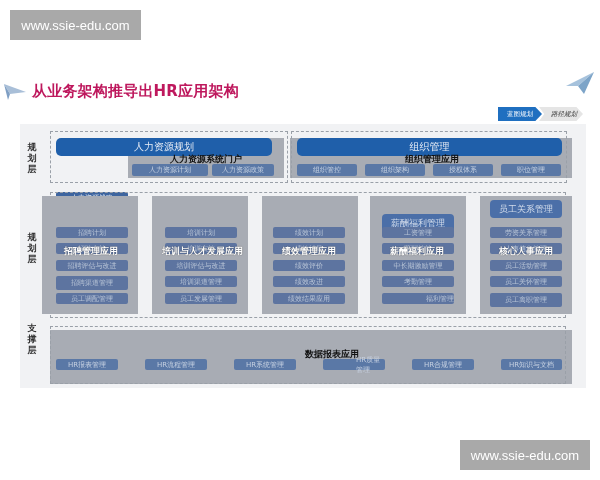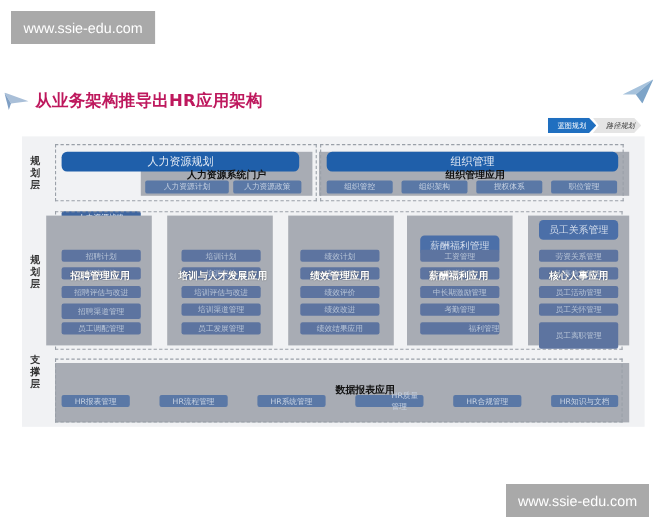--- a/index.html
+++ b/index.html
@@ -130,21 +130,21 @@
   <div class="item" style="left:362px; top:152px; width:72px; height:11px;">考勤管理</div>
   <div class="item" style="left:362px; top:169px; width:72px; height:11px;padding-left:44px;">福利管理</div>
   <div class="overlay-light" style="left:370px; top:121px;">薪酬福利应用</div>
 
   <div class="gray" style="left:460px; top:72px; width:92px; height:118px;"></div>
   <div class="head" style="left:470px; top:76px; width:72px; height:18px;">员工关系管理</div>
   <div class="item" style="left:470px; top:103px; width:72px; height:11px;">劳资关系管理</div>
   <div class="item" style="left:470px; top:119px; width:72px; height:11px;">人事信息管理</div>
   <div class="item" style="left:470px; top:136px; width:72px; height:11px;">员工活动管理</div>
   <div class="item" style="left:470px; top:152px; width:72px; height:11px;">员工关怀管理</div>
-  <div class="item" style="left:470px; top:169px; width:72px; height:24px;">员工离职管理</div>
+  <div class="item" style="left:470px; top:169px; width:72px; height:14px;">员工离职管理</div>
   <div class="overlay-light" style="left:479px; top:121px;">核心人事应用</div>
 
   <div class="gray" style="left:30px; top:206px; width:522px; height:54px;"></div>
   <div class="dash" style="left:30px; top:202px; width:516px; height:58px;"></div>
   <div class="overlay-dark" style="left:265px; top:224px;margin-left:20px;">数据报表应用</div>
   <div class="sub" style="left:36px; top:235px; width:62px; height:11px;">HR报表管理</div>
   <div class="sub" style="left:125px; top:235px; width:62px; height:11px;">HR流程管理</div>
   <div class="sub" style="left:214px; top:235px; width:62px; height:11px;">HR系统管理</div>
   <div class="sub" style="left:303px; top:235px; width:62px; height:11px;padding-left:33px;">HR质量管理</div>
   <div class="sub" style="left:392px; top:235px; width:62px; height:11px;">HR合规管理</div>

